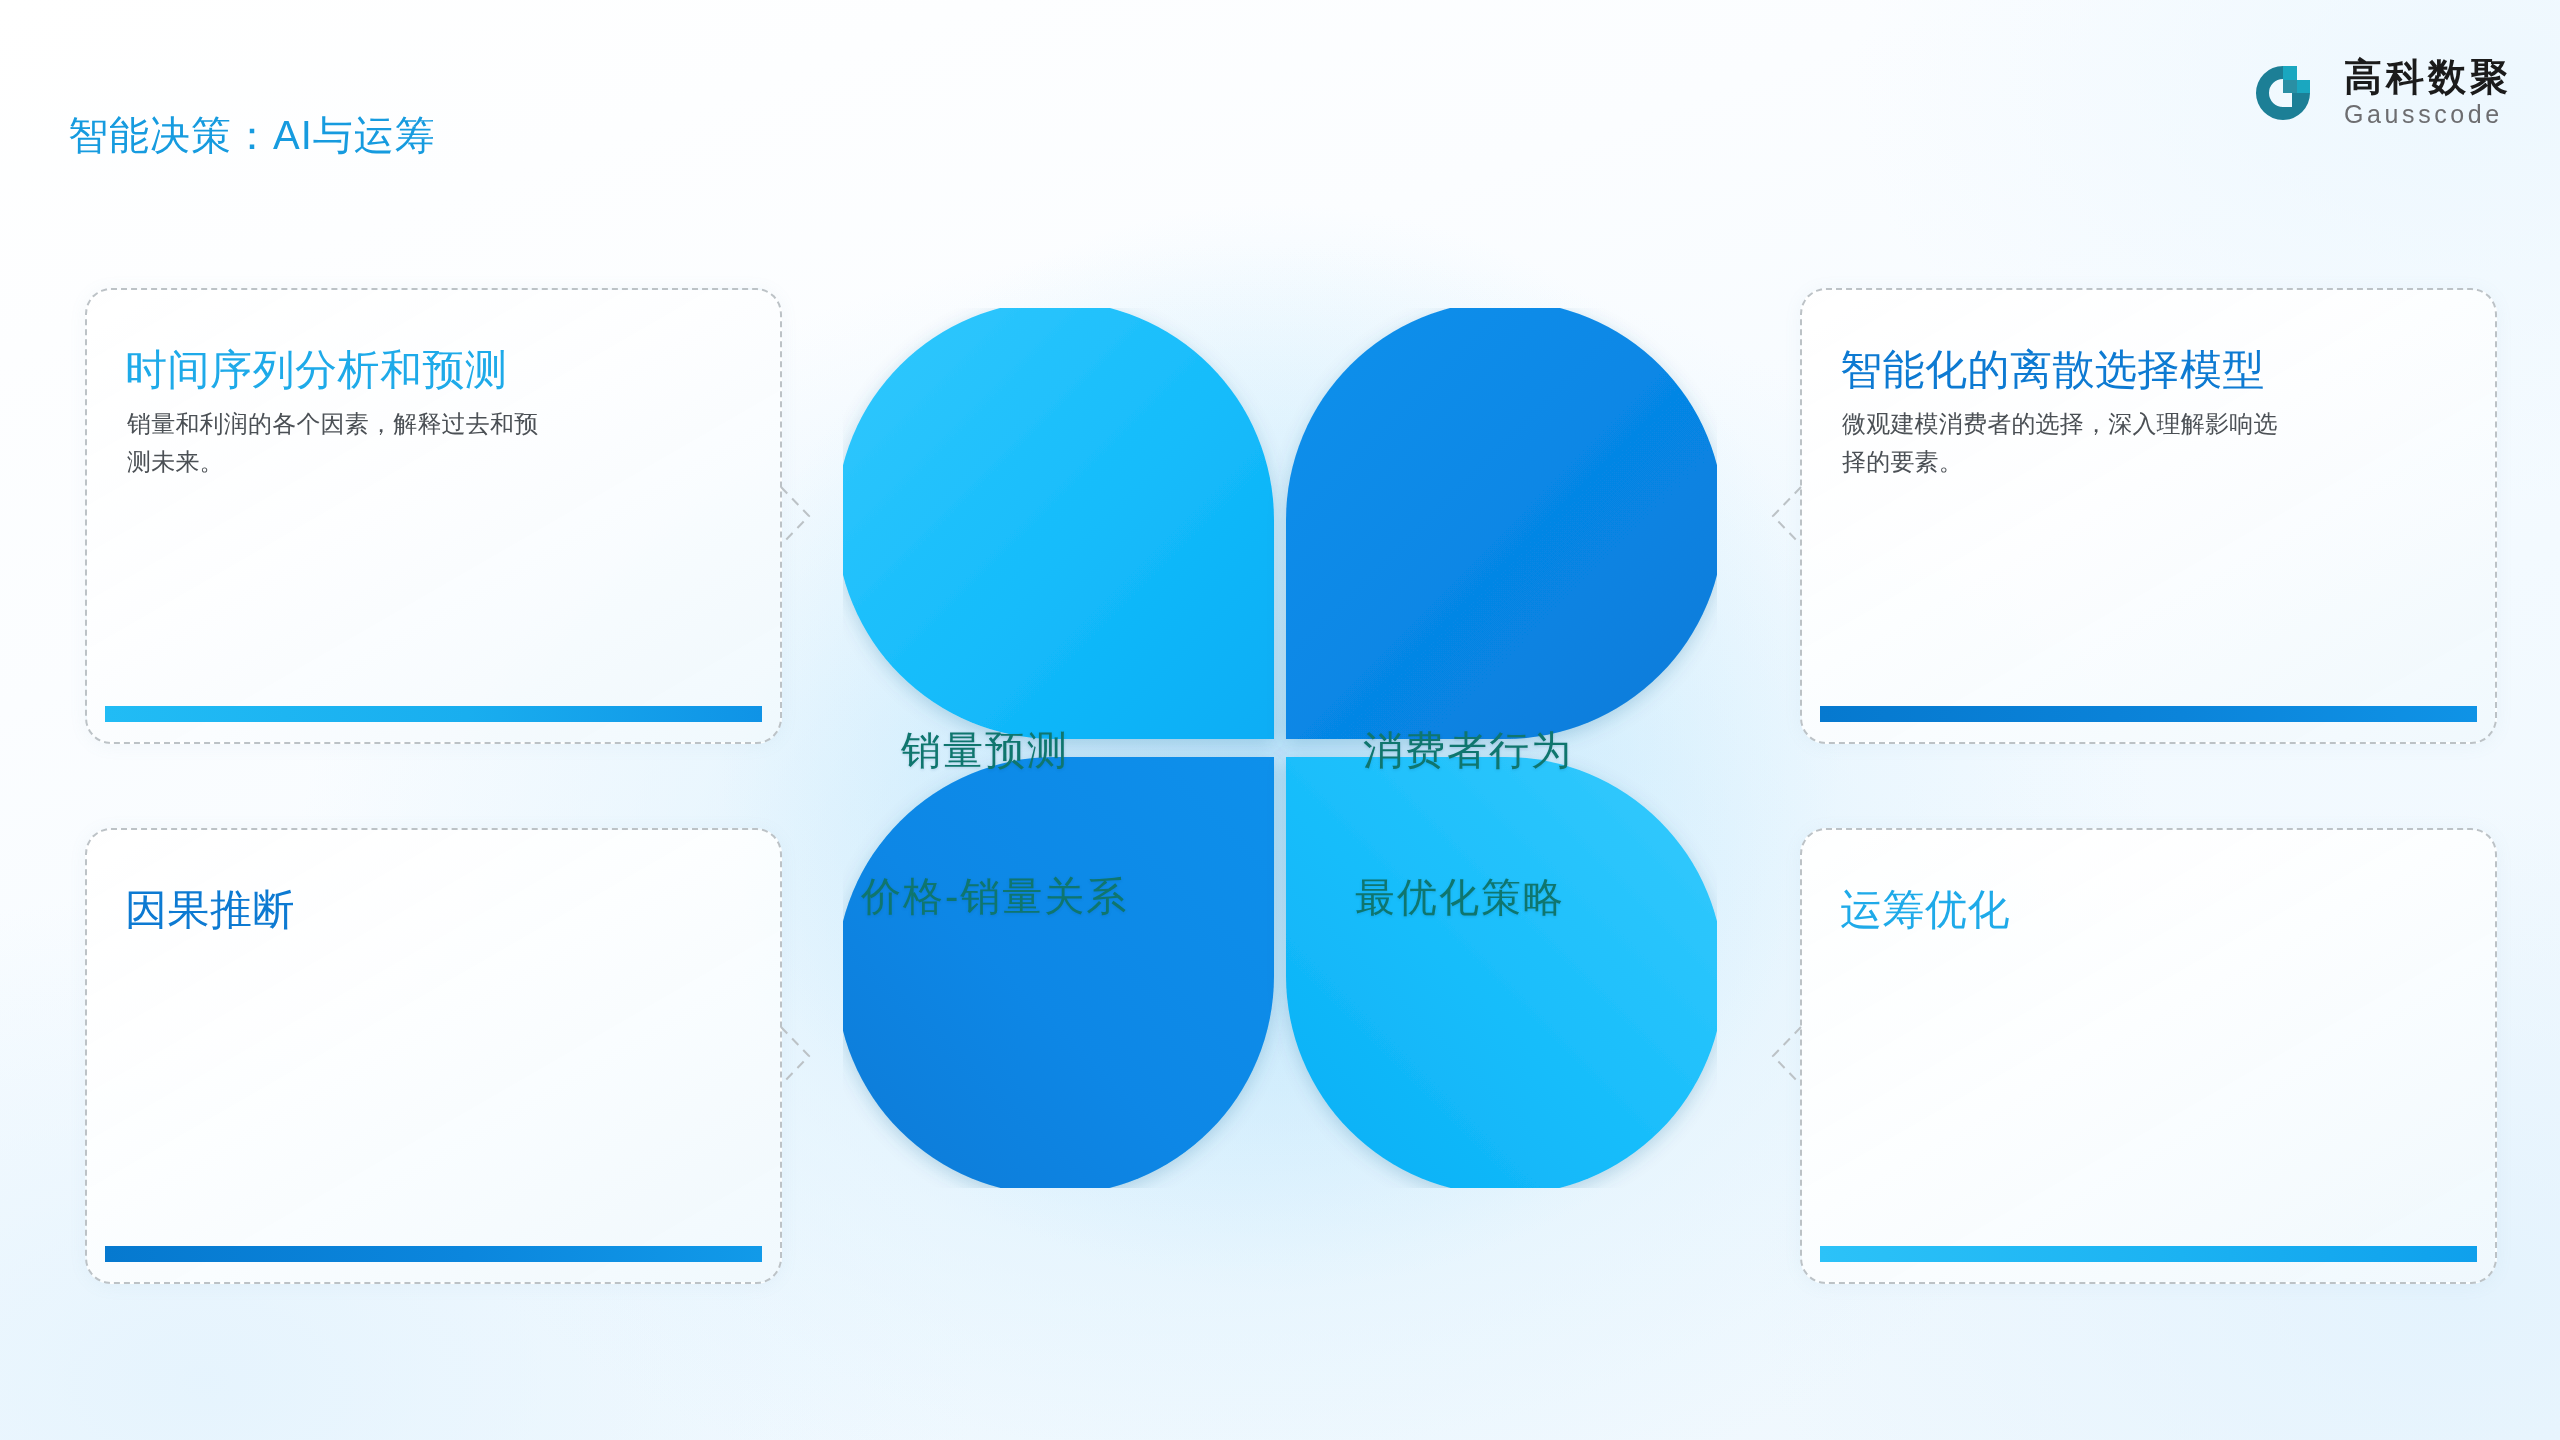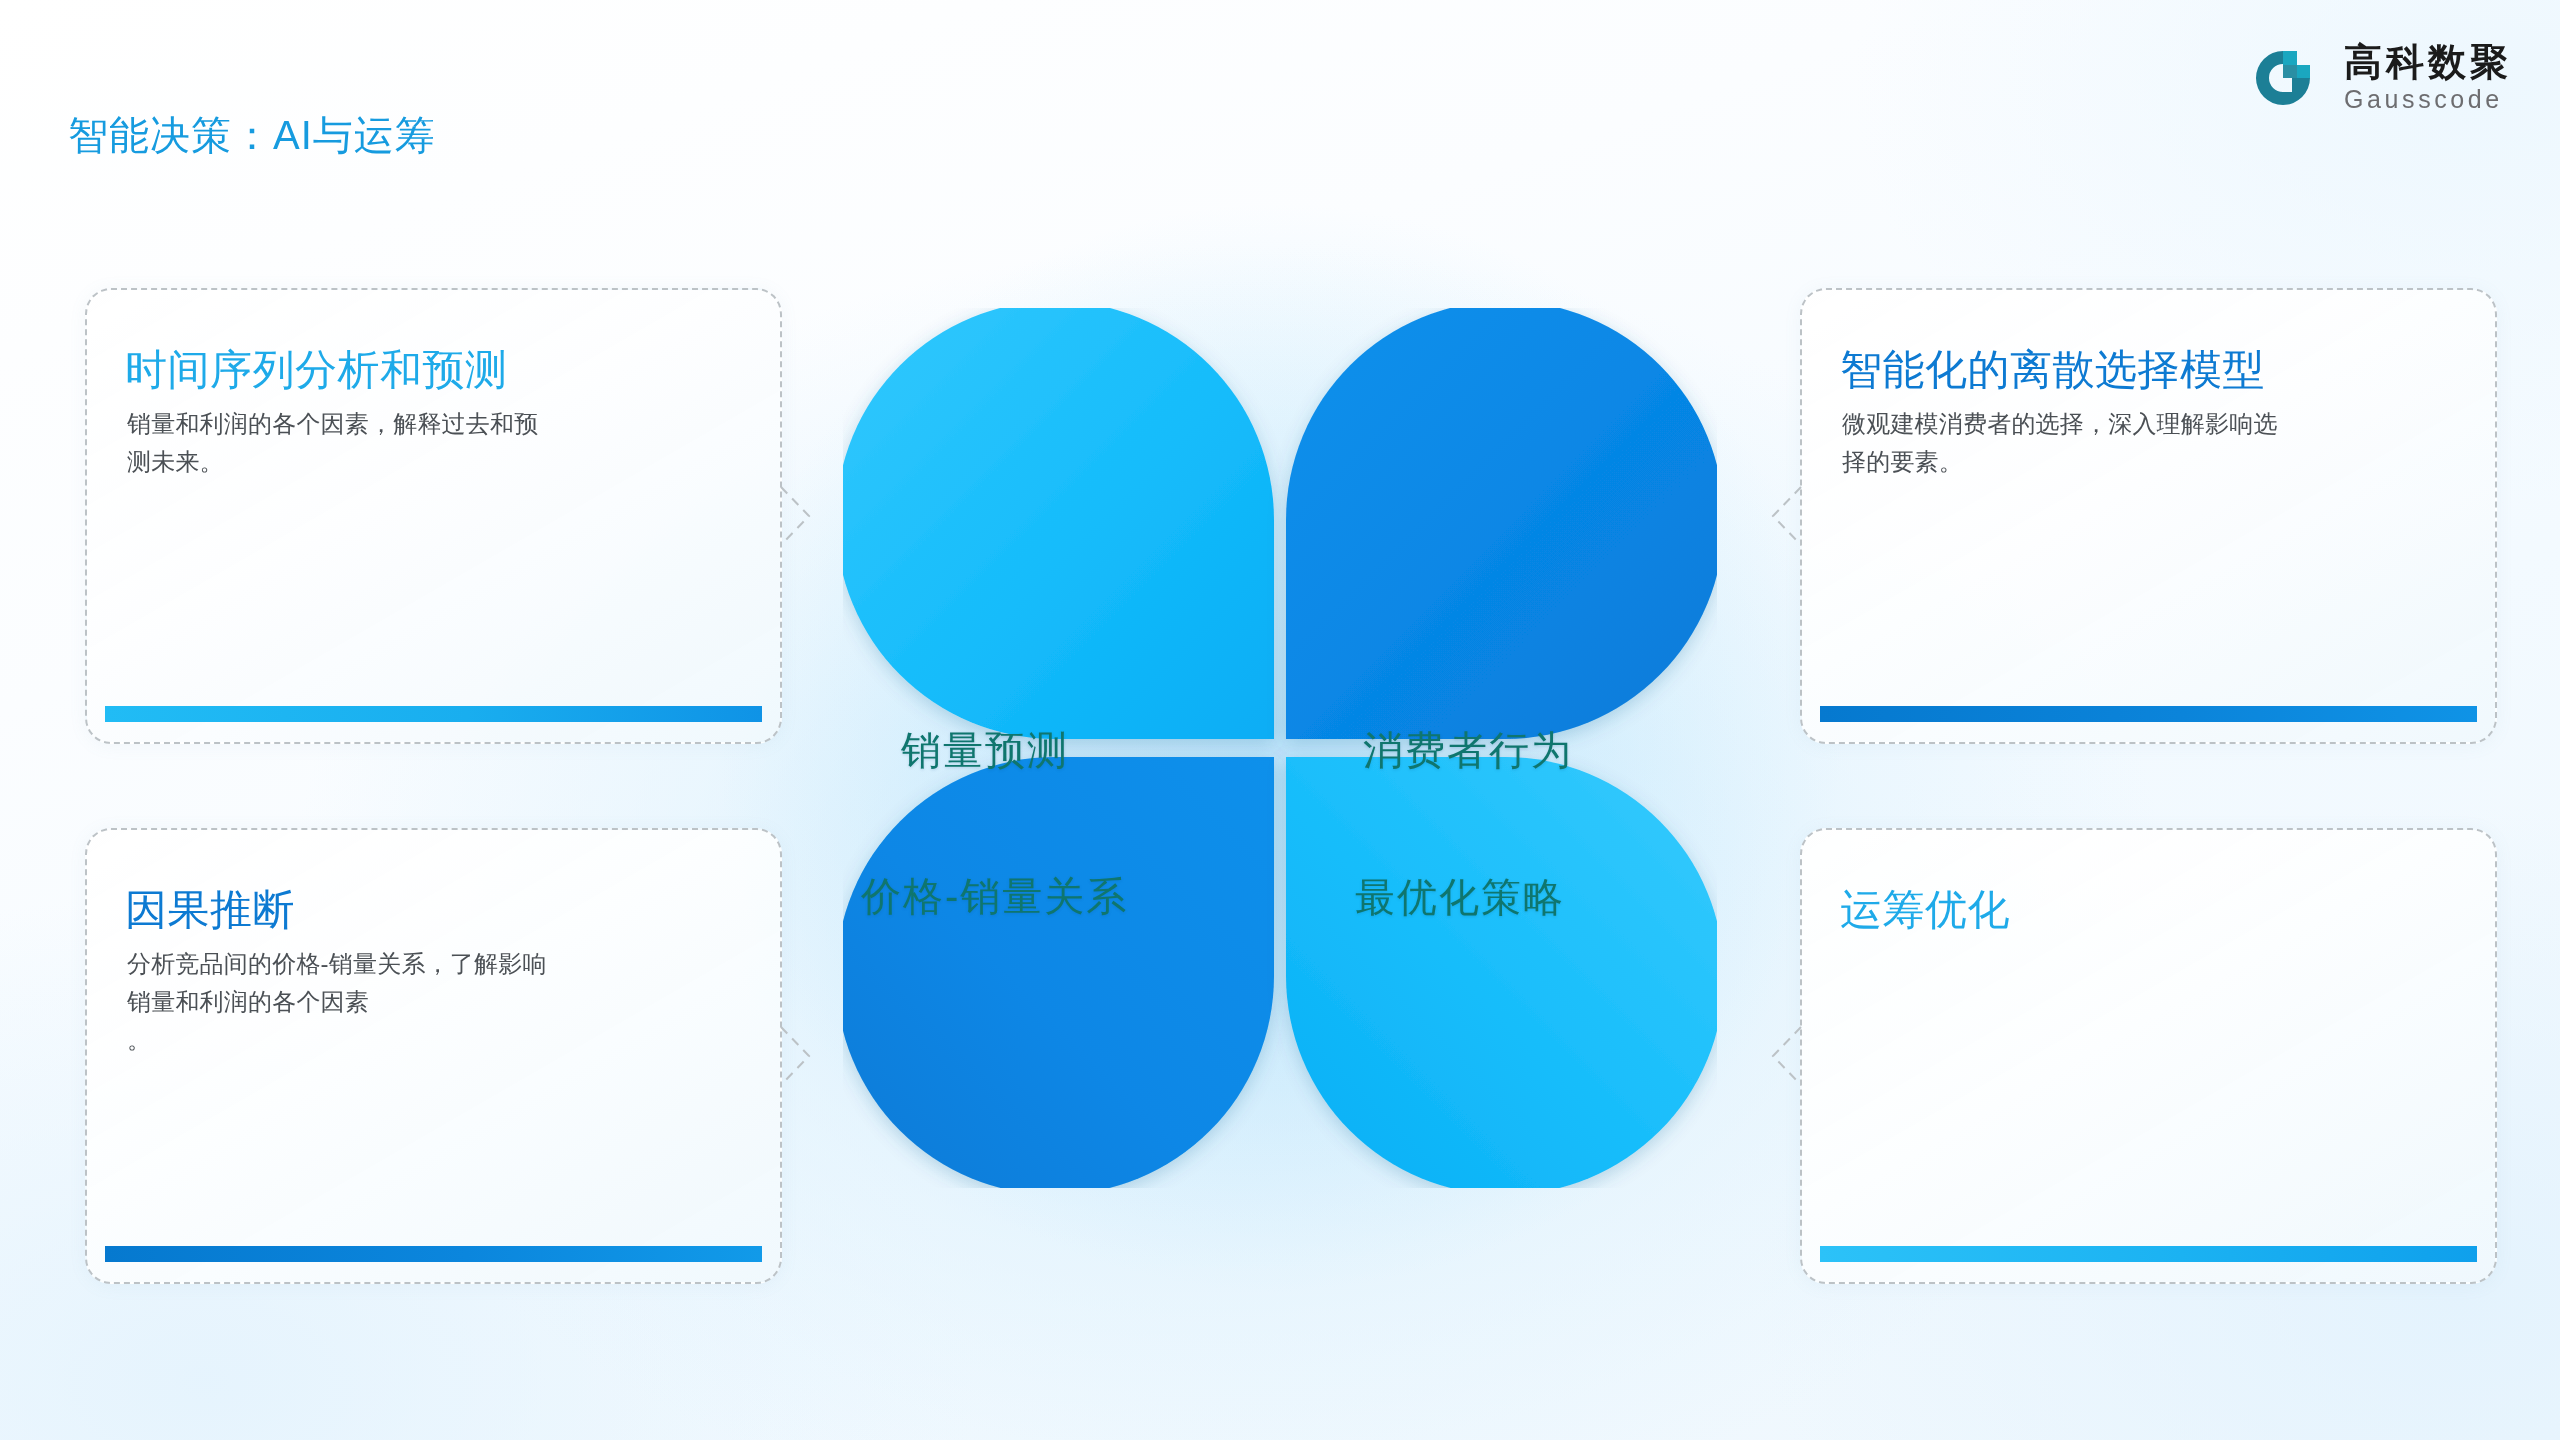--- a/index.html
+++ b/index.html
@@ -38,21 +38,21 @@
     letter-spacing: 1px;
     color: #169bdf;
     font-weight: 400;
     z-index: 5;
     white-space: nowrap;
   }
 
   .logo {
     position: absolute;
     right: 48px;
-    top: 43px;
+    top: 58px;
     display: flex;
     align-items: center;
     gap: 30px;
     z-index: 5;
   }
   .logo-mark { width: 62px; height: 62px; display: block; flex: none; }
   .logo-text { display: flex; flex-direction: column; justify-content: center; line-height: 1; }
   .logo-cn {
     font-size: 38px;
     font-weight: 700;
@@ -258,23 +258,20 @@
   <div class="card-bar"></div>
   <div class="notch">
     <svg viewBox="0 0 30 58">
         <path d="M30 0 L2 29 L30 58" fill="none" stroke="#bcc2c6" stroke-width="2" stroke-dasharray="9 7"></path>
       </svg>
   </div>
 </div>
 
 <div class="card bl">
   <div class="card-title">因果推断</div>
-  <div class="card-body">分析竞品间的价格-销量关系，了解影响
-销量和利润的各个因素
-。</div>
   <div class="card-bar"></div>
   <div class="notch">
     <svg viewBox="0 0 30 58">
         <path d="M0 0 L28 29 L0 58" fill="none" stroke="#bcc2c6" stroke-width="2" stroke-dasharray="9 7"></path>
       </svg>
   </div>
 </div>
 
 <div class="card br">
   <div class="card-title">运筹优化</div>

